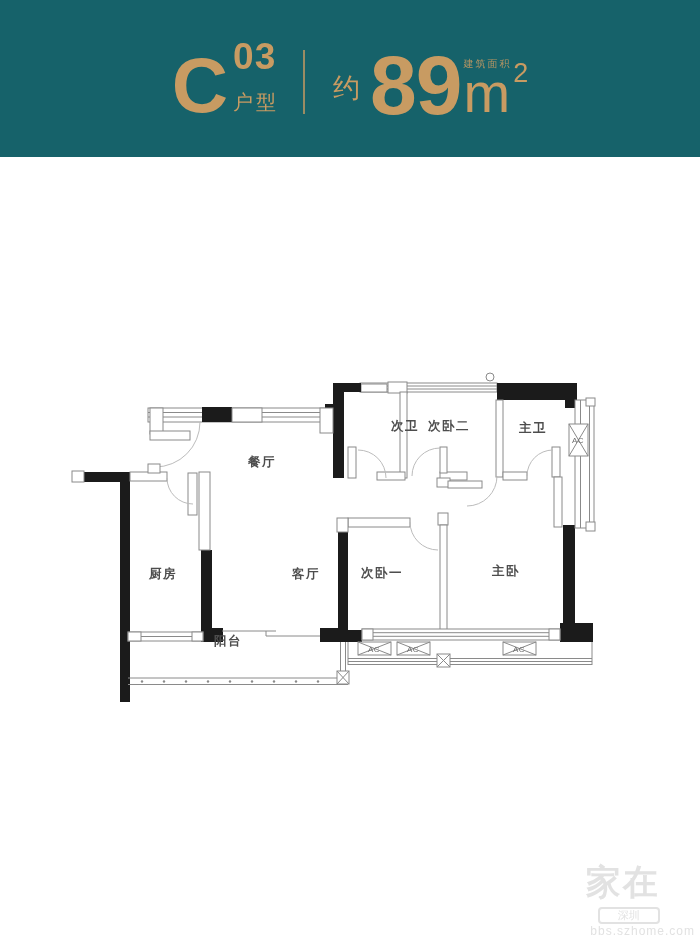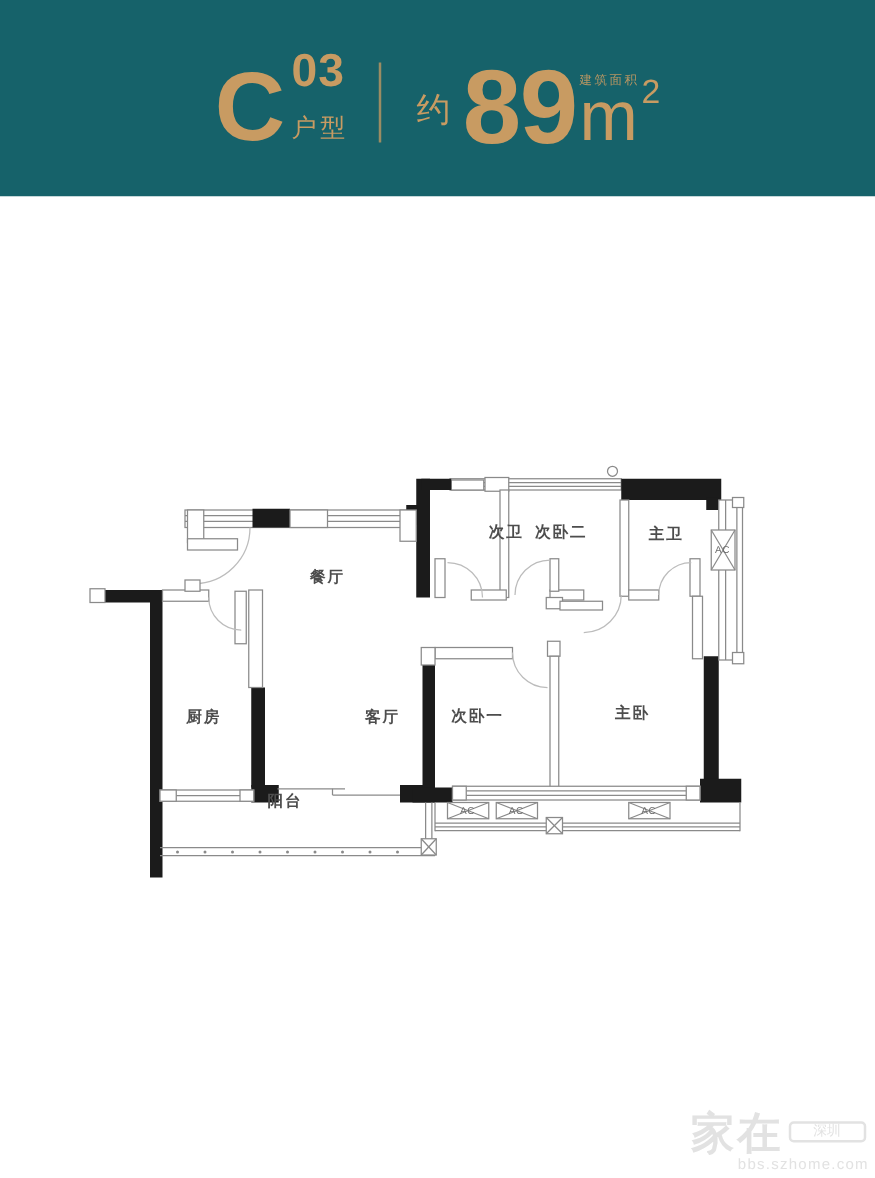--- a/index.html
+++ b/index.html
@@ -39,21 +39,21 @@
   }
   .ac-label{
     position:absolute;transform:translate(-50%,-50%);
     font-size:8px;color:#6d6d6d;letter-spacing:.5px;white-space:nowrap;text-align:center;
   }
   
   .watermark{
     position:absolute;right:5px;bottom:4px;color:var(--wm);
     display:flex;flex-direction:column;align-items:center;user-select:none;
   }
-  .wm-row{display:flex;align-items:flex-start;}
+  .wm-row{display:flex;align-items:flex-end;flex-direction:column;}
   .wm-brand{font-size:35px;font-weight:bold;letter-spacing:2px;line-height:1;}
   .wm-tag{font-size:11px;border:2px solid currentColor;border-radius:4px;padding:1px 18px;margin:8px 0 0 4px;line-height:1;}
   .wm-site{font-size:12px;letter-spacing:1px;margin-top:0px;margin-left:40px;}
 </style>
 </head>
 <body>
 
 <div class="banner">
   <div class="banner-inner">
     <div class="big-letter">C</div>

